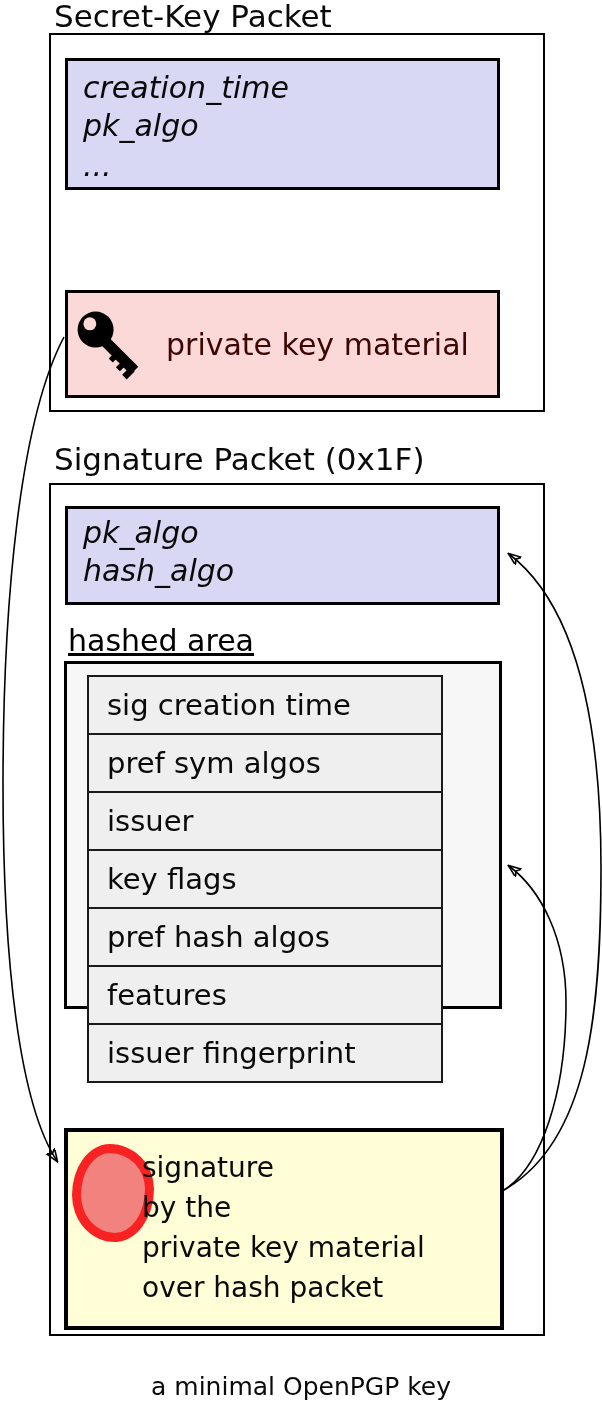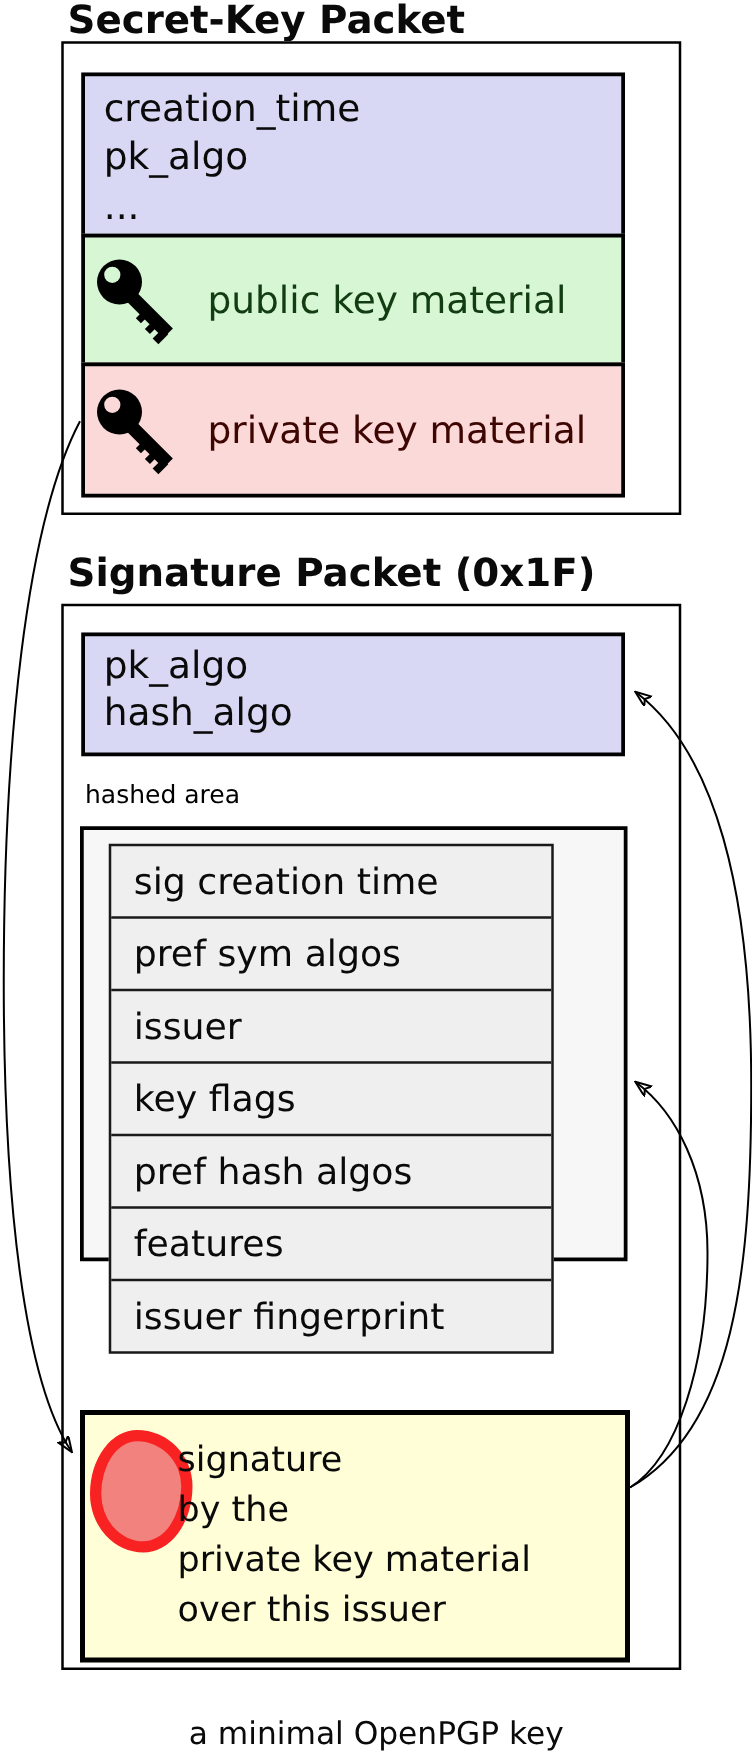--- a/index.html
+++ b/index.html
@@ -1,32 +1,32 @@
 <!DOCTYPE html>
 <html><head>
 <meta charset="utf-8">
 <style>
   html,body{margin:0;padding:0;background:#fff;}
   #stage{
     position:relative;width:602px;height:1406px;background:#fff;
     font-family:"DejaVu Sans","Liberation Sans",sans-serif;color:#000;overflow:hidden;
   }
   .abs{position:absolute;box-sizing:border-box;}
-  .pkt-title{font-weight:bold;font-size:31px;line-height:32px;white-space:nowrap;color:#0a0a0a;}
+  .pkt-title{font-weight:normal;font-size:31px;line-height:32px;white-space:nowrap;color:#0a0a0a;}
   .outer-box{border:2.5px solid #000;background:#fff;}
-  .field-box{background:#d8d8f4;border:3.5px solid #000;}
+  .field-box{background:#d8d8f4;border:3.5px solid #000;font-style:italic;}
   .field-lines{padding:8px 0 0 15px;font-size:30px;line-height:38px;color:#0a0a0a;}
   .keybar{border:3.5px solid #000;display:flex;align-items:center;gap:20px;padding-left:6px;}
   .keybar .label{font-size:30px;white-space:nowrap;}
   .green{background:#d6f6d4;}
   .green .label{color:#123c12;}
   .pink{background:#fbd9d8;}
   .pink .label{color:#3d0603;}
   .key-svg{width:72px;height:72px;flex:0 0 auto;}
-  .hashed-label{font-size:20px;color:#000;white-space:nowrap;}
+  .hashed-label{font-size:30px;color:#000;white-space:nowrap;text-decoration:underline;}
   .hashed-box{background:#f7f7f7;border:3.5px solid #000;}
   .subpacket-table{
     position:absolute;left:20px;top:11px;width:352px;height:404px;
     border:2px solid #1a1a1a;background:#efefef;display:flex;flex-direction:column;
   }
   .subpacket-row{
     flex:1;display:flex;align-items:center;padding-left:18px;
     border-bottom:2px solid #1a1a1a;font-size:29px;color:#0a0a0a;white-space:nowrap;
   }
   .subpacket-row:last-child{border-bottom:none;}
@@ -51,31 +51,20 @@
   <div class="abs outer-box" style="left:49px;top:33px;width:496px;height:379px;">
 
     <div class="abs field-box" style="left:14px;top:23px;width:435px;height:132px;">
       <div class="field-lines">
         <div>creation_time</div>
         <div>pk_algo</div>
         <div style="margin-top:2px;">...</div>
       </div>
     </div>
 
-    <div class="abs keybar green" style="left:14px;top:152px;width:435px;height:106px;">
-      <svg class="key-svg" viewBox="0 0 100 100">
-        <circle cx="30" cy="30" r="25" fill="#000"></circle>
-        <circle cx="22" cy="22" r="9" fill="#d6f6d4"></circle>
-        <path d="M44 47 L84 87" stroke="#000" stroke-width="15" fill="none"></path>
-        <path d="M60 64 L51 73" stroke="#000" stroke-width="8" fill="none"></path>
-        <path d="M71 75 L61 85" stroke="#000" stroke-width="8" fill="none"></path>
-        <path d="M81 85 L70 96" stroke="#000" stroke-width="9" fill="none"></path>
-      </svg>
-      <span class="label">public key material</span>
-    </div>
 
     <div class="abs keybar pink" style="left:14px;top:255px;width:435px;height:108px;">
       <svg class="key-svg" viewBox="0 0 100 100">
         <circle cx="30" cy="30" r="25" fill="#000"></circle>
         <circle cx="22" cy="22" r="9" fill="#fbd9d8"></circle>
         <path d="M44 47 L84 87" stroke="#000" stroke-width="15" fill="none"></path>
         <path d="M60 64 L51 73" stroke="#000" stroke-width="8" fill="none"></path>
         <path d="M71 75 L61 85" stroke="#000" stroke-width="8" fill="none"></path>
         <path d="M81 85 L70 96" stroke="#000" stroke-width="9" fill="none"></path>
       </svg>
@@ -107,21 +96,21 @@
         <div class="subpacket-row">issuer fingerprint</div>
       </div>
     </div>
 
     <div class="abs sig-box" style="left:13px;top:627px;width:440px;height:202px;margin-top:16px;">
       <div class="seal"></div>
       <div class="sig-lines">
         <div>signature</div>
         <div>by the</div>
         <div>private key material</div>
-        <div>over this issuer</div>
+        <div>over hash packet</div>
       </div>
     </div>
   </div>
 
   <div class="abs caption" style="left:0px;top:1372px;">a minimal OpenPGP key</div>
 
   <svg id="arrow-layer" viewBox="0 0 602 1406">
     <defs>
       <marker id="ah" markerWidth="14" markerHeight="12" refX="12" refY="5" orient="auto" markerUnits="userSpaceOnUse">
         <path d="M0,0 L13,5 L0,10 L3.5,5 z" fill="#000" stroke="none"></path>

